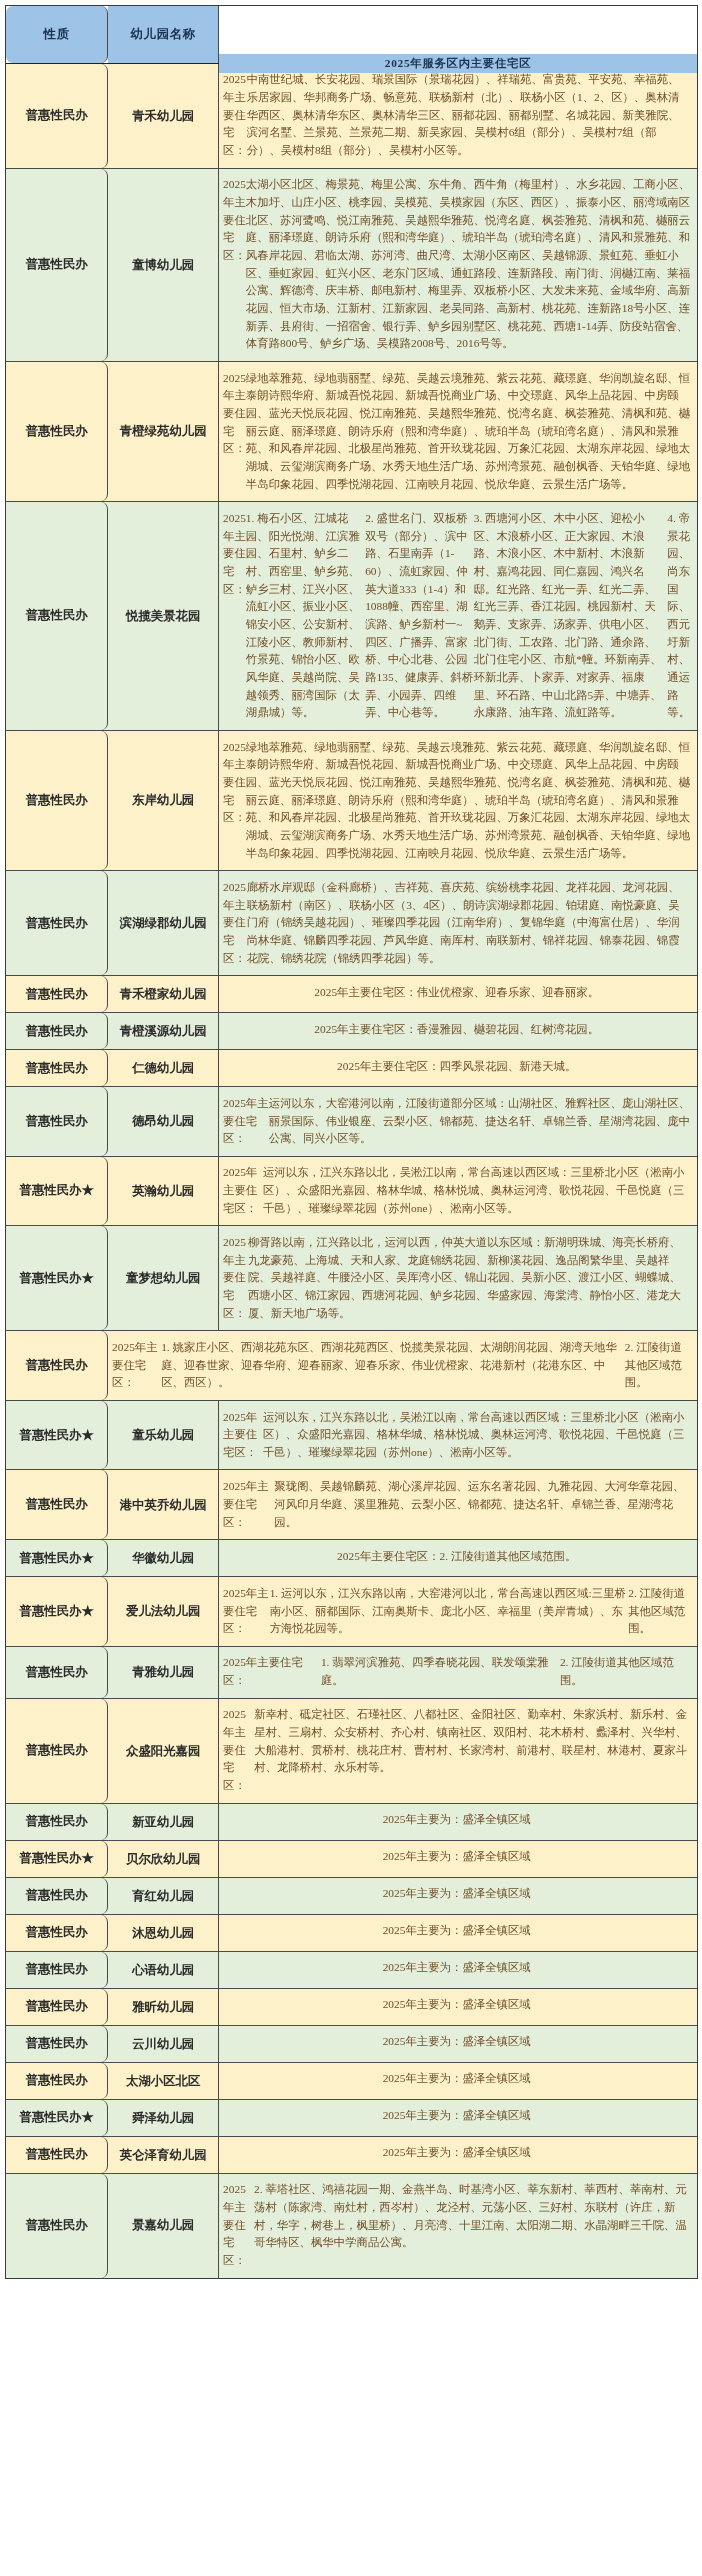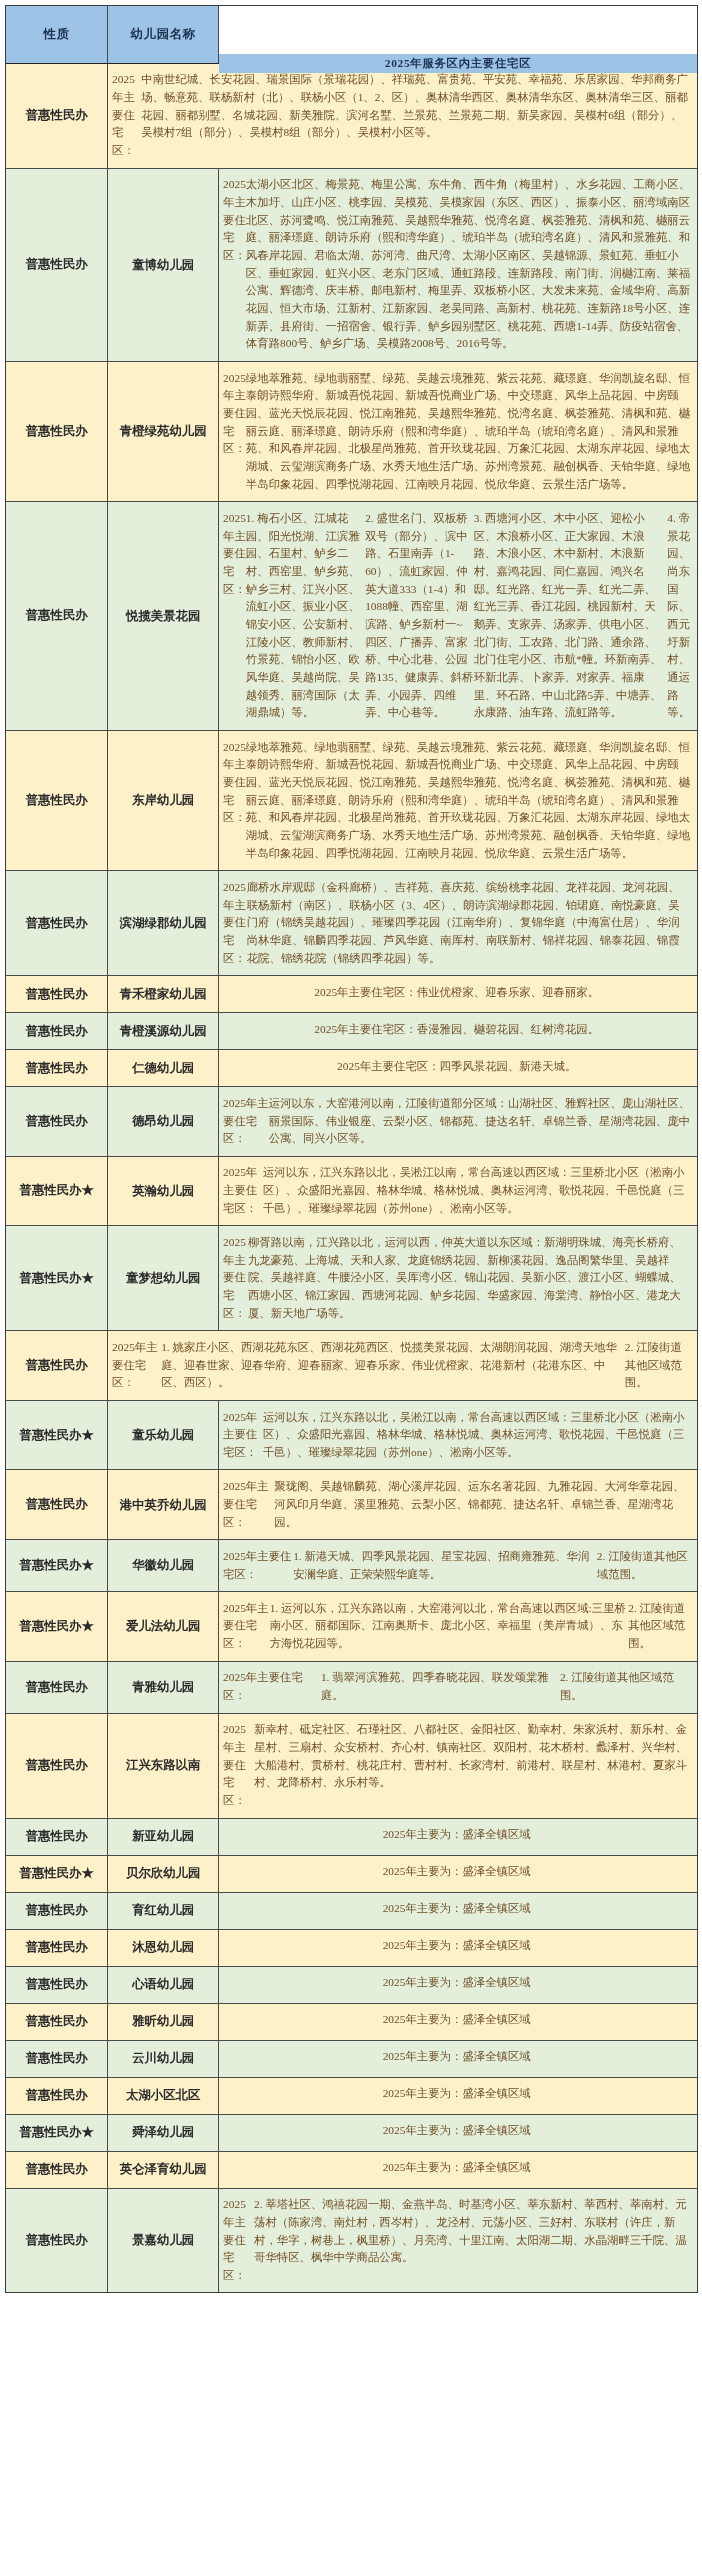--- a/index.html
+++ b/index.html
@@ -7,21 +7,21 @@
   .table-wrap{margin:4.6px 5.2px 6.5px 5.2px;border:1.3px solid #3a3a3a;}
   .hdr{display:flex;height:57px;border-bottom:1.3px solid #222;}
   .hdr .cell{font-size:14.3px;font-weight:bold;letter-spacing:0.7px;}
   .row{display:flex;border-top:1px solid #4a4a4a;}
   .row:first-child{border-top:none;}
   .row.yellow{background:var(--row-yellow);}
   .row.green{background:var(--row-green);}
   .cell{box-sizing:border-box;}
   .cell.c1{flex:0 0 102px;display:flex;align-items:center;justify-content:center;
     text-align:center;border-right:1px solid #4a4a4a;font-size:12.4px;font-weight:600;
-    color:#2b2b2b;padding:1px;}
+    color:#2b2b2b;padding:1px;border-radius:7px;}
   .cell.c2{flex:0 0 111px;display:flex;align-items:center;justify-content:center;
     text-align:center;border-right:1px solid #4a4a4a;font-size:12.4px;font-weight:600;
     color:#2b2b2b;padding:2.6px 1.3px;line-height:1.3;}
   .cell.c3{flex:1 1 auto;display:flex;justify-content:center;
     padding:7.8px 6.5px 7.8px 3.9px;font-size:11.4px;line-height:1.55;color:var(--content-text);
     min-height:19.5px;}
   .cell.c3 .line{margin:0;}
   .hdr .cell{background:var(--header-bg);color:var(--header-text);}
   .hdr .c3{align-items:center;flex-direction:row;justify-content:center;padding:0;margin-top:48px;}
   .row{min-height:36px;}
@@ -31,20 +31,21 @@
 
 <div class="table-wrap">
   <div class="hdr">
     <div class="cell c1">性质</div>
     <div class="cell c2">幼儿园名称</div>
     <div class="cell c3">2025年服务区内主要住宅区</div>
   </div>
   <div>
       <div class="row yellow">
         <div class="cell c1">普惠性民办</div>
+        <div class="cell c2">青禾幼儿园</div>
         <div class="cell c3">
           <div class="line">2025年主要住宅区：</div>
           <div class="line">中南世纪城、长安花园、瑞景国际（景瑞花园）、祥瑞苑、富贵苑、平安苑、幸福苑、乐居家园、华邦商务广场、畅意苑、联杨新村（北）、联杨小区（1、2、区）、奥林清华西区、奥林清华东区、奥林清华三区、丽都花园、丽都别墅、名城花园、新美雅院、滨河名墅、兰景苑、兰景苑二期、新吴家园、吴模村6组（部分）、吴模村7组（部分）、吴模村8组（部分）、吴模村小区等。</div>
         </div>
       </div>
       <div class="row green">
         <div class="cell c1">普惠性民办</div>
         <div class="cell c2">童博幼儿园</div>
         <div class="cell c3">
           <div class="line">2025年主要住宅区：</div>
@@ -156,21 +157,20 @@
         <div class="cell c3">
           <div class="line">2025年主要住宅区：</div>
           <div class="line">聚珑阁、吴越锦麟苑、湖心溪岸花园、运东名著花园、九雅花园、大河华章花园、河风印月华庭、溪里雅苑、云梨小区、锦都苑、捷达名轩、卓锦兰香、星湖湾花园。</div>
         </div>
       </div>
       <div class="row green">
         <div class="cell c1">普惠性民办★</div>
         <div class="cell c2">华徽幼儿园</div>
         <div class="cell c3">
           <div class="line">2025年主要住宅区：</div>
-          <div class="line">1. 新港天城、四季风景花园、星宝花园、招商雍雅苑、华润安澜华庭、正荣荣熙华庭等。</div>
           <div class="line">2. 江陵街道其他区域范围。</div>
         </div>
       </div>
       <div class="row yellow">
         <div class="cell c1">普惠性民办★</div>
         <div class="cell c2">爱儿法幼儿园</div>
         <div class="cell c3">
           <div class="line">2025年主要住宅区：</div>
           <div class="line">1. 运河以东，江兴东路以南，大窑港河以北，常台高速以西区域:三里桥南小区、丽都国际、江南奥斯卡、庞北小区、幸福里（美岸青城）、东方海悦花园等。</div>
           <div class="line">2. 江陵街道其他区域范围。</div>
@@ -180,21 +180,21 @@
         <div class="cell c1">普惠性民办</div>
         <div class="cell c2">青雅幼儿园</div>
         <div class="cell c3">
           <div class="line">2025年主要住宅区：</div>
           <div class="line">1. 翡翠河滨雅苑、四季春晓花园、联发颂棠雅庭。</div>
           <div class="line">2. 江陵街道其他区域范围。</div>
         </div>
       </div>
       <div class="row yellow">
         <div class="cell c1">普惠性民办</div>
-        <div class="cell c2">江兴东路以南</div>
+        <div class="cell c2">众盛阳光嘉园</div>
         <div class="cell c3">
           <div class="line">2025年主要住宅区：</div>
           <div class="line">新幸村、砥定社区、石瑾社区、八都社区、金阳社区、勤幸村、朱家浜村、新乐村、金星村、三扇村、众安桥村、齐心村、镇南社区、双阳村、花木桥村、蠡泽村、兴华村、大船港村、贯桥村、桃花庄村、曹村村、长家湾村、前港村、联星村、林港村、夏家斗村、龙降桥村、永乐村等。</div>
         </div>
       </div>
       <div class="row green">
         <div class="cell c1">普惠性民办</div>
         <div class="cell c2">新亚幼儿园</div>
         <div class="cell c3">
           <div class="line">2025年主要为：盛泽全镇区域</div>

